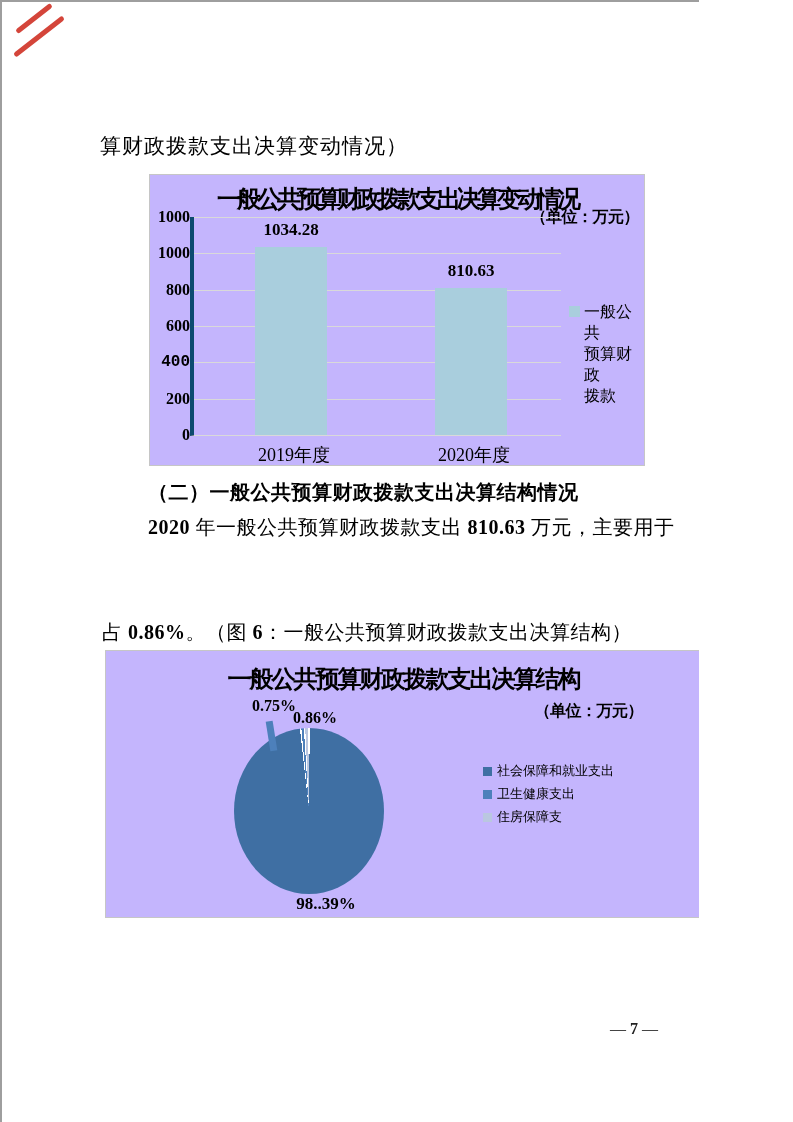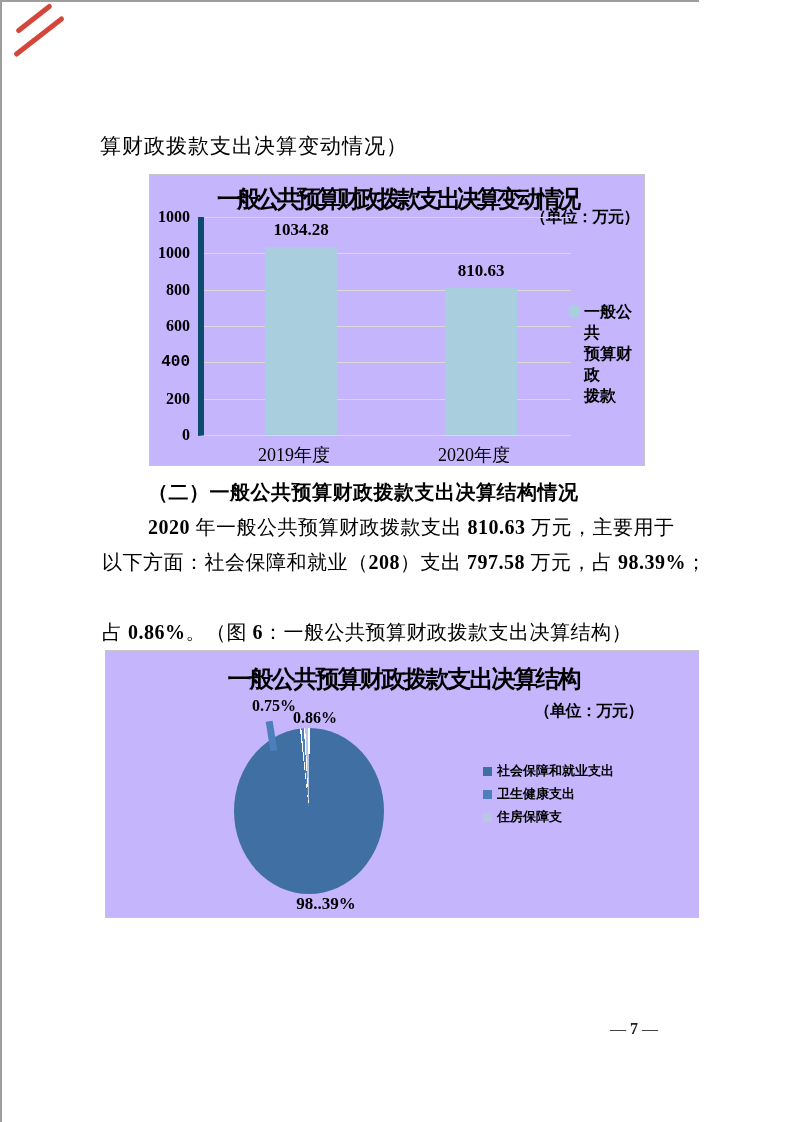--- a/index.html
+++ b/index.html
@@ -16,32 +16,32 @@
   .chart-box{position:absolute;background:#c4b5fd;border:1px solid #c6c6c6;box-sizing:border-box;}
   #barbox{left:147px;top:172px;width:496px;height:292px;}
   #piebox{left:103px;top:648px;width:597px;height:268px;}
   .chart-title{position:absolute;left:0;right:0;text-align:center;font-weight:bold;font-size:24px;white-space:nowrap;}
   #barbox .chart-title{top:8px;letter-spacing:-4px;}
   #piebox .chart-title{top:12px;letter-spacing:-2px;}
   .unit-label{position:absolute;font-size:16px;font-weight:bold;letter-spacing:-0.5px;white-space:nowrap;}
   #barbox .unit-label{right:5px;top:32px;}
   #piebox .unit-label{right:58px;top:50px;}
 
-  .plot{position:absolute;left:48px;top:42px;width:367px;height:218px;
-        border-left:6px solid #0c4a6e;border-bottom:1px solid #9a9a9a;}
+  .plot{position:absolute;left:40px;top:42px;width:367px;height:218px;
+        border-left:4px solid #0c4a6e;border-bottom:1px solid #9a9a9a;}
   .gridline{position:absolute;left:0;right:0;height:1px;background:#d9d9d9;}
   .yaxis{position:absolute;left:0;top:42px;width:43px;height:218px;}
   .ytick{position:absolute;right:3px;font-size:16px;font-weight:bold;line-height:16px;}
   .bar{position:absolute;bottom:0;}
   .bar-value{position:absolute;transform:translateX(-50%);font-size:17px;font-weight:bold;white-space:nowrap;}
   .bar-xlabel{position:absolute;top:268px;transform:translateX(-50%);font-size:18px;white-space:nowrap;}
 
   .legend{position:absolute;}
   #barbox .legend{left:419px;top:126px;}
-  .legend-row{display:flex;align-items:flex-start;font-weight:bold;}
+  .legend-row{display:flex;align-items:flex-start;}
   #barbox .legend-row{margin-bottom:8px;}
   .swatch{flex:none;}
   #barbox .swatch{width:11px;height:11px;margin:5px 4px 0 0;}
   #barbox .legend-text{font-size:16px;line-height:21px;white-space:pre-line;}
   #piebox .legend{left:377px;top:112px;}
   #piebox .legend-row{margin-bottom:7px;align-items:center;}
   #piebox .swatch{width:9px;height:9px;margin-right:5px;}
   #piebox .legend-text{font-size:13px;line-height:16px;white-space:nowrap;}
 
   .pie{position:absolute;left:128px;top:77px;width:150px;height:166px;border-radius:50%;}
@@ -104,21 +104,20 @@
 预算财政
 拨款</div>
         </div>
       </div>
   <div class="bar-xlabel" style="left: 144px; position: absolute;">2019年度</div>
       <div class="bar-xlabel" style="left: 324px; position: absolute;">2020年度</div>
     </div>
 
   <div class="bodyline" id="heading">（二）一般公共预算财政拨款支出决算结构情况</div>
   <div class="bodyline" id="bl1"><b>2020 </b><span>年一般公共预算财政拨款支出 </span><b>810.63 </b><span>万元，主要用于</span></div>
-  <div class="bodyline" id="bl2"><span>以下方面：社会保障和就业（</span><b>208</b><span>）支出 </span><b>797.58 </b><span>万元，占 </span><b>98.39%</b><span>；</span></div>
   <div class="bodyline" id="bl4"><span>占 </span><b>0.86%</b><span>。（图 </span><b>6</b><span>：一般公共预算财政拨款支出决算结构）</span></div>
 
   <div class="chart-box" id="piebox">
     <div class="chart-title">一般公共预算财政拨款支出决算结构</div>
     <div class="unit-label">（单位：万元）</div>
     <div class="pie" id="pie" style="background: conic-gradient(rgb(255, 255, 255) 0deg, rgb(255, 255, 255) 0.5deg, rgb(63, 111, 163) 0.5deg, rgb(63, 111, 163) 353.704deg, rgb(255, 255, 255) 353.704deg, rgb(255, 255, 255) 354.204deg, rgb(255, 255, 255) 354.204deg, rgb(255, 255, 255) 354.704deg, rgb(77, 128, 187) 354.704deg, rgb(77, 128, 187) 356.404deg, rgb(255, 255, 255) 356.404deg, rgb(255, 255, 255) 356.904deg, rgb(255, 255, 255) 356.904deg, rgb(255, 255, 255) 357.404deg, rgb(186, 199, 224) 357.404deg, rgb(186, 199, 224) 359.5deg, rgb(255, 255, 255) 359.5deg, rgb(255, 255, 255) 360deg);"></div>
     <div class="pie-tip" id="pietip" style="background: rgb(77, 128, 187);"></div>
     <div class="pie-label" id="lab075">0.75%</div>
     <div class="pie-label" id="lab086">0.86%</div>
     <div class="pie-label" id="lab9839">98..39%</div>

